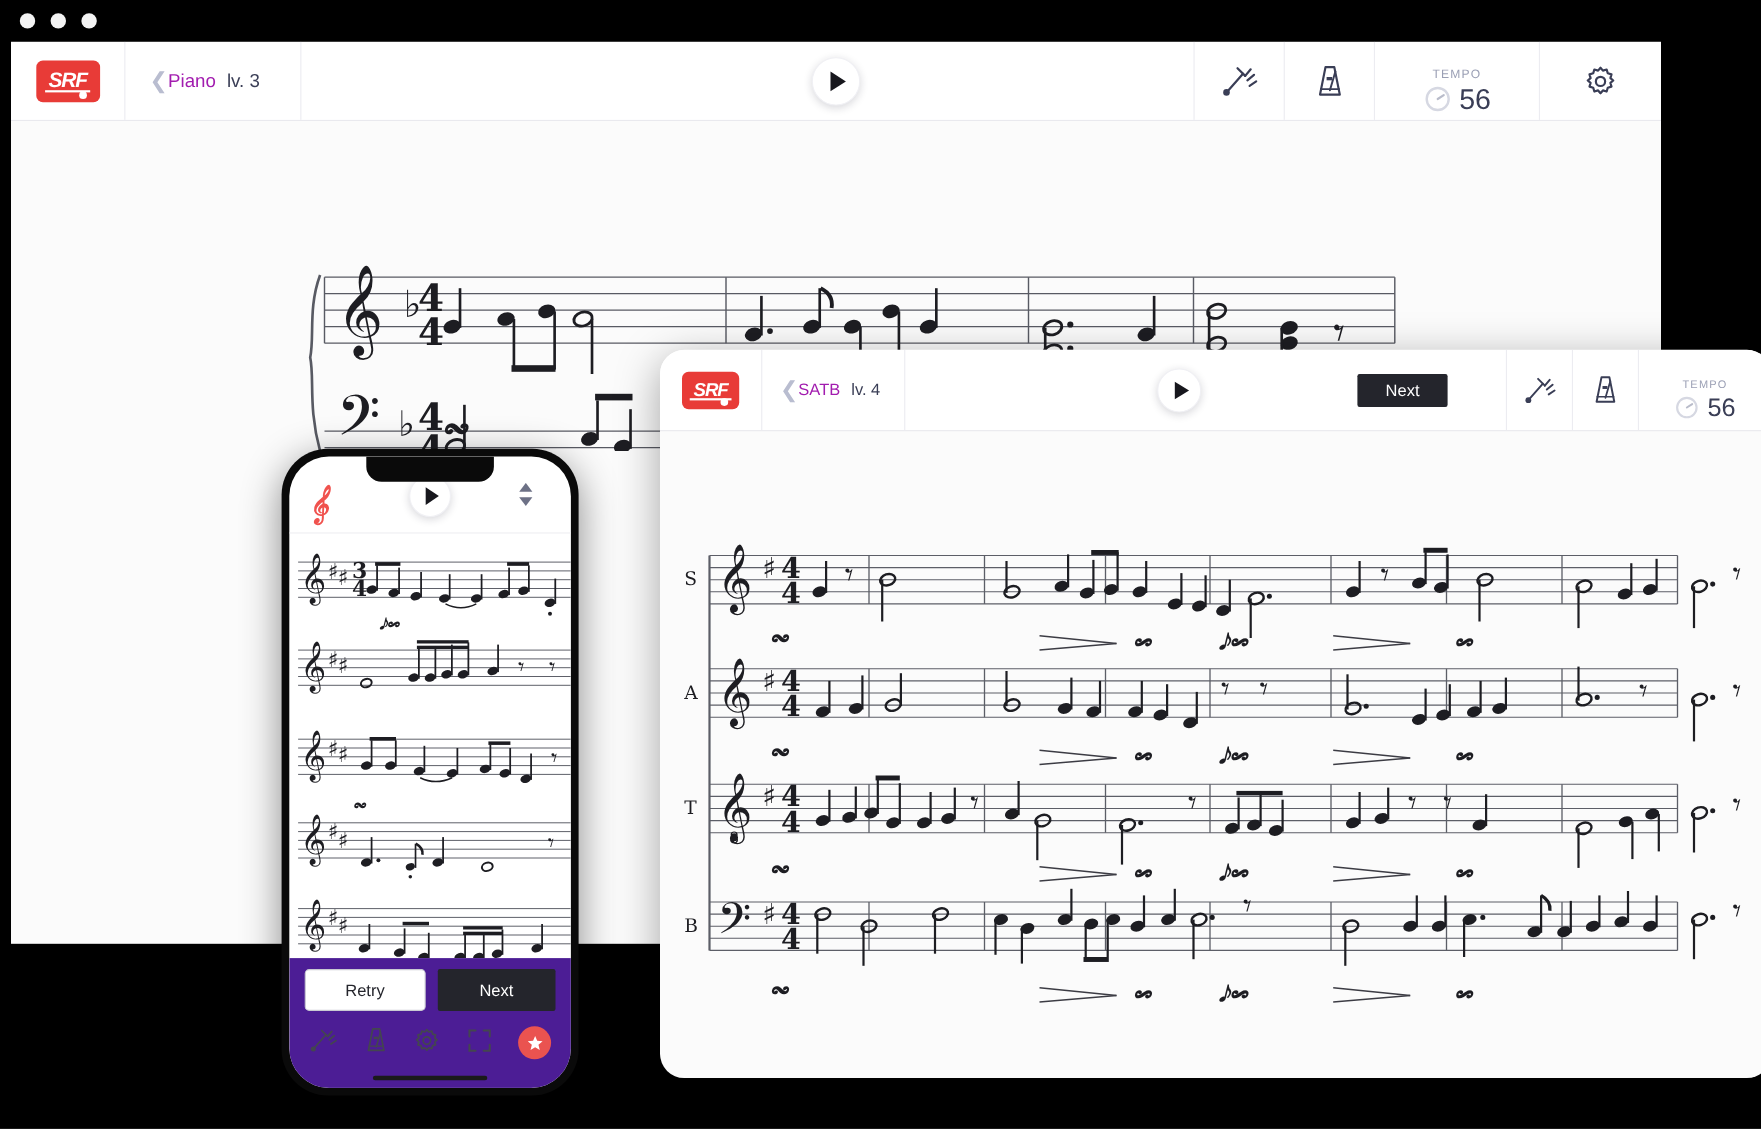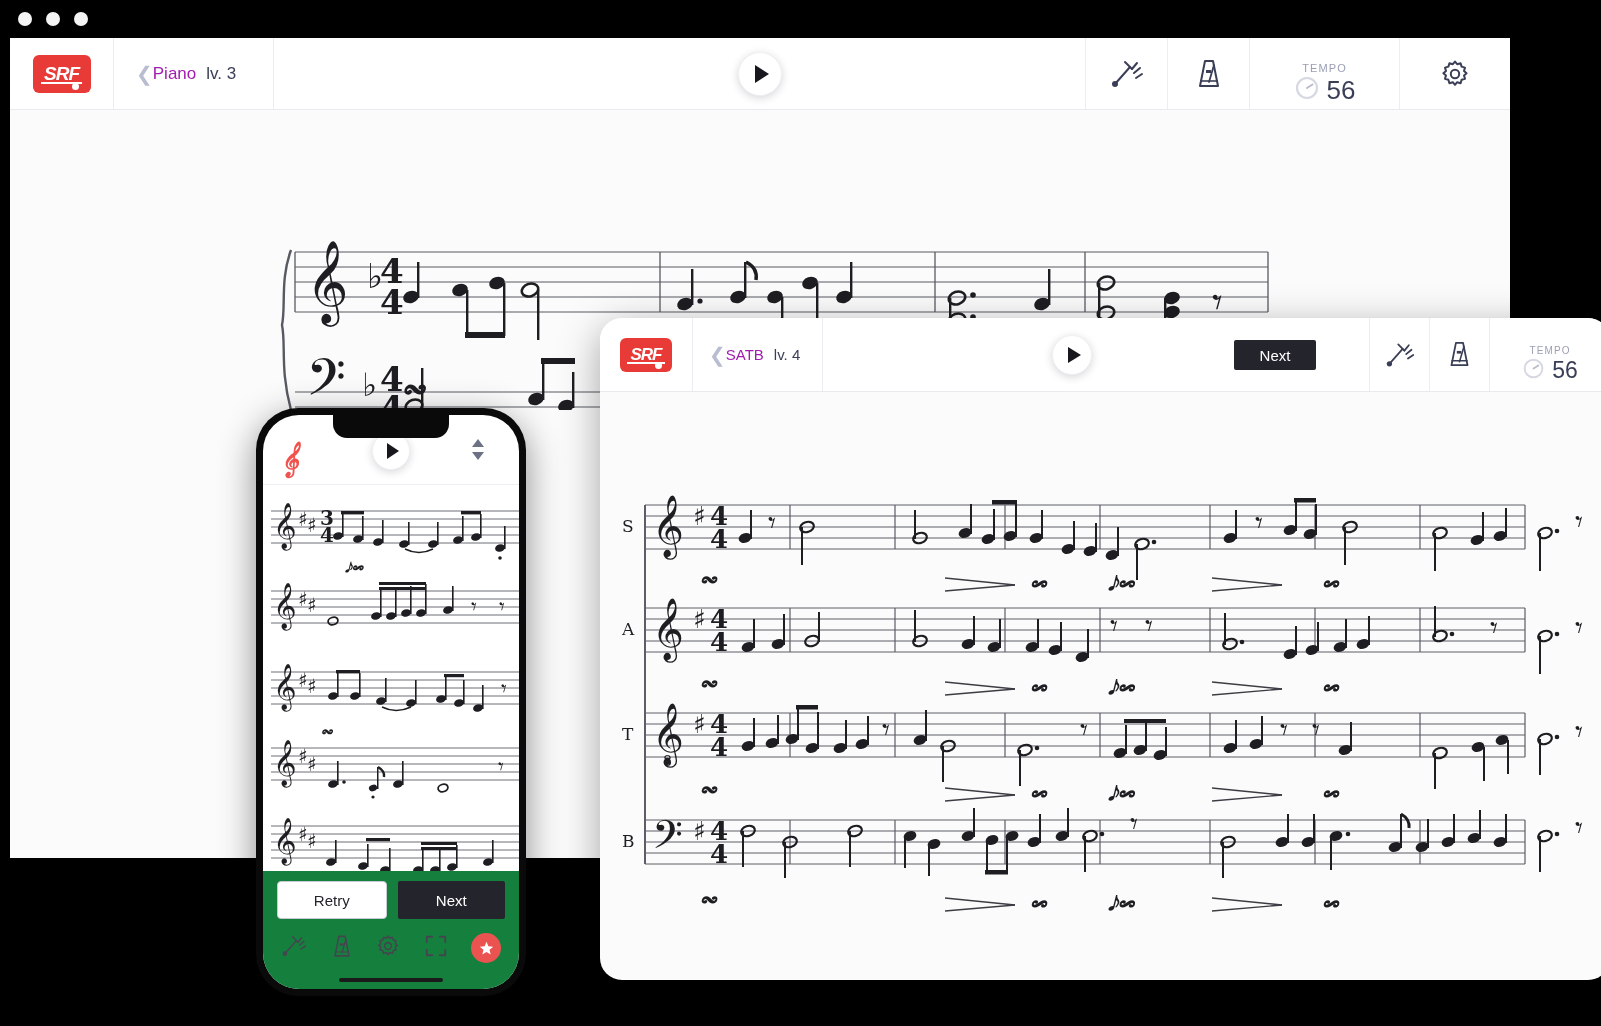--- a/index.html
+++ b/index.html
@@ -65,21 +65,21 @@
     border: 1px solid #f0f0f4;
   }
   .tri {
     width: 0; height: 0;
     border-style: solid;
     border-color: transparent transparent transparent #17171d;
   }
   .icon-svg { display: block; }
   .tempo-wrap { display: flex; flex-direction: column; align-items: center; justify-content: center; margin-top: 20px; }
   .tempo-label { color: #9a9fb4; letter-spacing: 1.1px; }
-  .tempo-row { display: flex; gap: 7px; }
+  .tempo-row { display: flex; align-items: center; gap: 7px; }
   .tempo-val { color: #3a3e56; font-weight: 400; }
 
   .btn-dark {
     background: #24252c; color: #fff;
     display: flex; align-items: center; justify-content: center;
     border: none; border-radius: 2px;
   }
   .btn-outline {
     background: #fff; color: #24252c;
     display: flex; align-items: center; justify-content: center;
@@ -166,21 +166,21 @@
     width: 38px; height: 38px;
   }
   .ph-play .tri { border-width: 8px 0 8px 12px; margin-left: 4px; }
   .ph-updown {
     position: absolute; right: 34px; top: 24px;
     display: flex; flex-direction: column; align-items: center; gap: 3px;
   }
   .ph-score { position: absolute; left: 0; right: 0; top: 71px; bottom: 118px; overflow: hidden; }
   .ph-bottom {
     position: absolute; left: 0; right: 0; bottom: 0;
-    height: 118px; background: #15803d;
+    height: 118px; background: #4c1d95;
     padding: 10px 14px 0 14px;
   }
   .ph-btnrow { display: flex; gap: 11px; }
   .ph-btnrow > * { flex: 1; height: 38px; font-size: 15px; }
   .ph-iconrow {
     display: flex; align-items: center; justify-content: space-between;
     padding: 14px 4px 0 4px;
   }
   .ph-star {
     width: 30px; height: 30px; border-radius: 50%;

